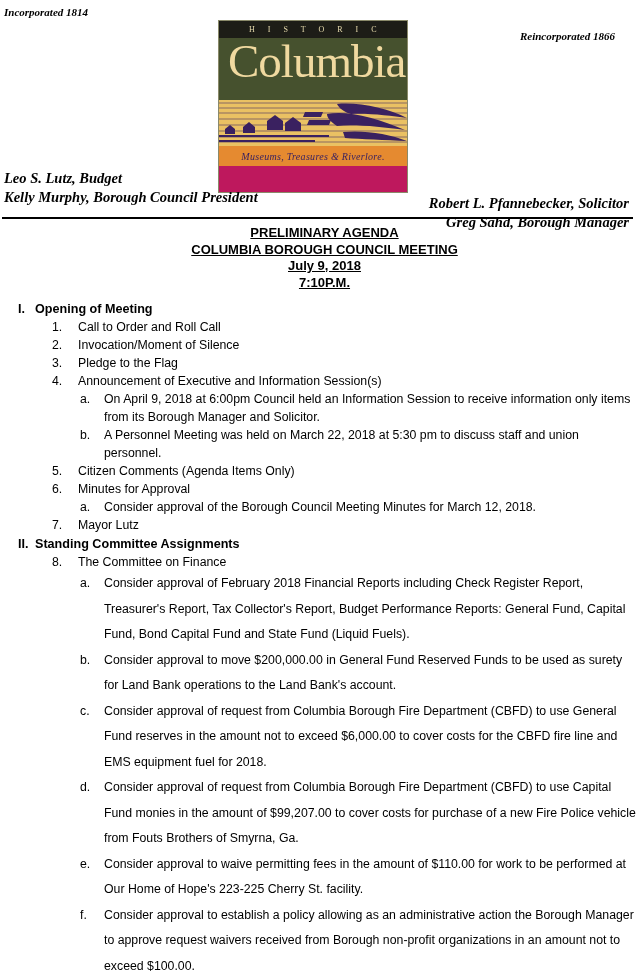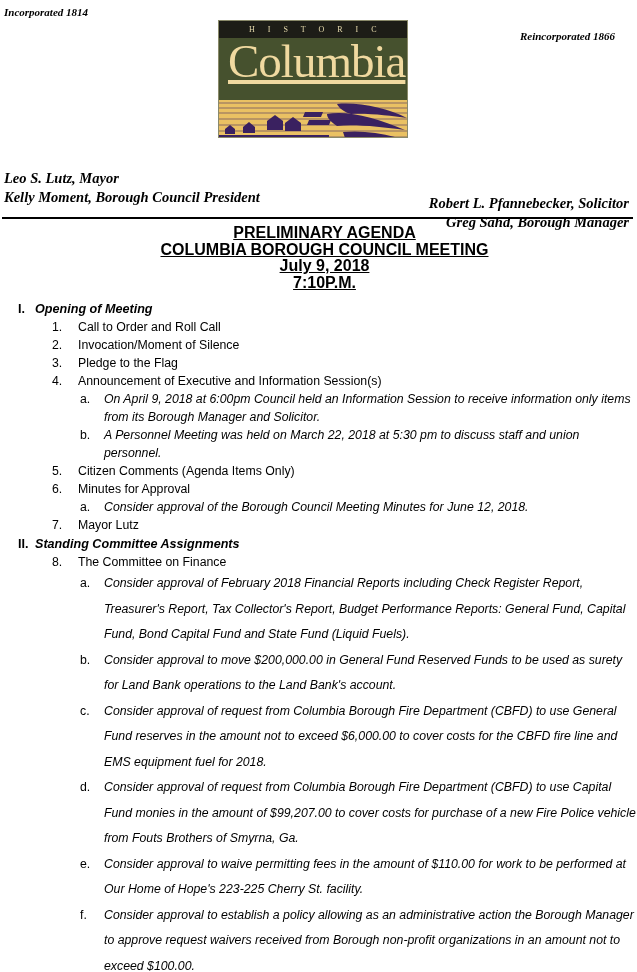--- a/index.html
+++ b/index.html
@@ -33,21 +33,21 @@
   }
   .inc-left  { left: 4px; }
   .inc-right { right: 22px; margin-top: 24px; }
 
   
   .logo {
     position: absolute;
     left: 218px;
     top: 20px;
     width: 190px;
-    height: 118px;
+    height: 173px;
     border: 1px solid #8a8a6a;
     box-sizing: border-box;
     overflow: hidden;
     background: #be185d;
   }
   .logo-historic {
     height: 17px;
     background: #1d1d17;
     display: flex;
     align-items: center;
@@ -67,21 +67,20 @@
     position: relative;
   }
   .logo-green .word {
     position: absolute;
     left: 9px;
     top: -4px;
     font-family: "Liberation Serif", serif;
     font-size: 47px;
     color: #f0d9a0;
     letter-spacing: -1px;
-    text-decoration: underline;
   }
   .logo-river {
     height: 46px;
     background: #eac163;
     position: relative;
     overflow: hidden;
   }
   .logo-orange {
     height: 20px;
     background: #e58a30;
@@ -124,21 +123,21 @@
     top: 217px;
     border-top: 2px solid #000;
     height: 0;
   }
 
   
   .titleblock {
     margin-top: 25px;
     text-align: center;
     font-weight: bold;
-    font-size: 16px;
+    font-size: 13px;
     line-height: 16.5px;
     padding-left: 12px;
   }
   .titleblock div { display: block; }
   .titleblock span {
     text-decoration: underline;
     display: inline-block;
   }
 
   
@@ -153,21 +152,21 @@
     font-size: 12.6px;
     line-height: 18px;
     margin-top: 1px;
   }
   .sec .mark {
     width: 35px;
     padding-left: 18px;
     box-sizing: border-box;
     flex: 0 0 auto;
   }
-  .sec .txt { flex: 1 1 auto; font-style: italic; }
+  .sec .txt { flex: 1 1 auto; }
 
   .num {
     display: flex;
     line-height: 18px;
   }
   .num .mark {
     width: 78px;
     padding-left: 52px;
     box-sizing: border-box;
     flex: 0 0 auto;
@@ -179,21 +178,20 @@
     line-height: 18px;
   }
   .ltr .mark {
     width: 104px;
     padding-left: 80px;
     box-sizing: border-box;
     flex: 0 0 auto;
   }
   .ltr .txt {
     flex: 1 1 auto;
-    font-style: italic;
   }
   
   .loose { line-height: 25.5px; }
   .loose .mark { line-height: 25.5px; }
 </style>
 </head>
 <body>
 
 <div class="masthead">
 
@@ -233,25 +231,25 @@
         <rect x="0" y="40" width="96" height="2" fill="#3a2160"></rect>
       </svg>
     </div>
     <div class="logo-orange">
       <span>Museums, Treasures &amp; Riverlore.</span>
     </div>
   </div>
 
   <div class="officials">
     <div class="off-row">
-      <span class="off-l">Leo S. Lutz, Mayor</span>
+      <span class="off-l">Leo S. Lutz, Budget</span>
       <span class="off-r">Robert L. Pfannebecker, Solicitor</span>
     </div>
     <div class="off-row">
-      <span class="off-l">Kelly Moment, Borough Council President</span>
+      <span class="off-l">Kelly Murphy, Borough Council President</span>
       <span class="off-r">Greg Sahd, Borough Manager</span>
     </div>
   </div>
 
   <div class="rule"></div>
 </div>
 
 <div class="titleblock">
   <div><span>PRELIMINARY AGENDA</span></div>
   <div><span>COLUMBIA BOROUGH COUNCIL MEETING</span></div>
@@ -291,21 +289,21 @@
     <div class="num">
       <div class="mark">5.</div>
       <div class="txt">Citizen Comments (Agenda Items Only)</div>
     </div>
     <div class="num">
       <div class="mark">6.</div>
       <div class="txt">Minutes for Approval</div>
     </div>
     <div class="ltr">
       <div class="mark">a.</div>
-      <div class="txt">Consider approval of the Borough Council Meeting Minutes for June 12, 2018.</div>
+      <div class="txt">Consider approval of the Borough Council Meeting Minutes for March 12, 2018.</div>
     </div>
     <div class="num">
       <div class="mark">7.</div>
       <div class="txt">Mayor Lutz</div>
     </div>
     <div class="sec">
       <div class="mark">II.</div>
       <div class="txt">Standing Committee Assignments</div>
     </div>
     <div class="num">

